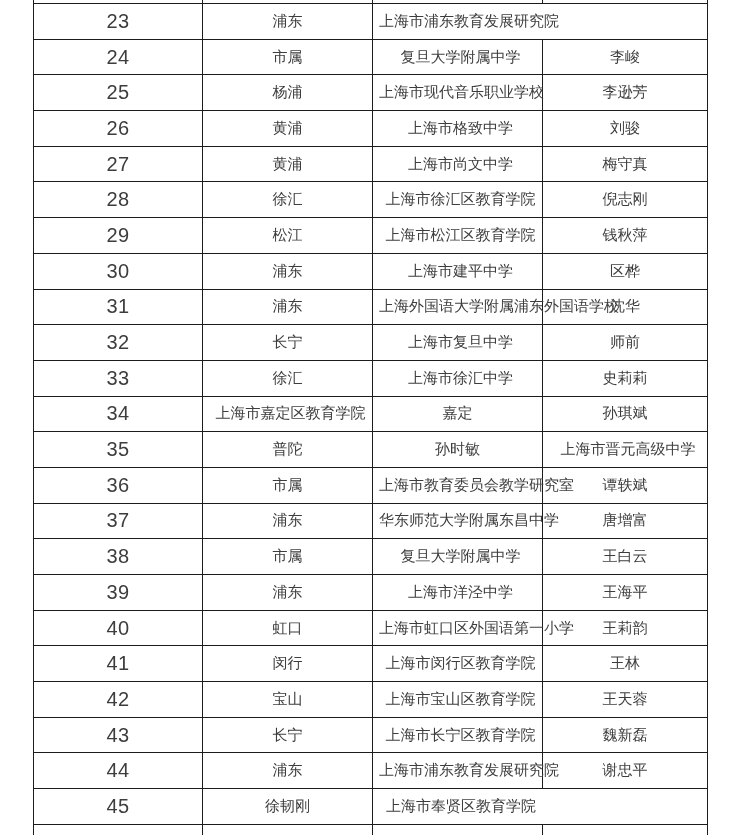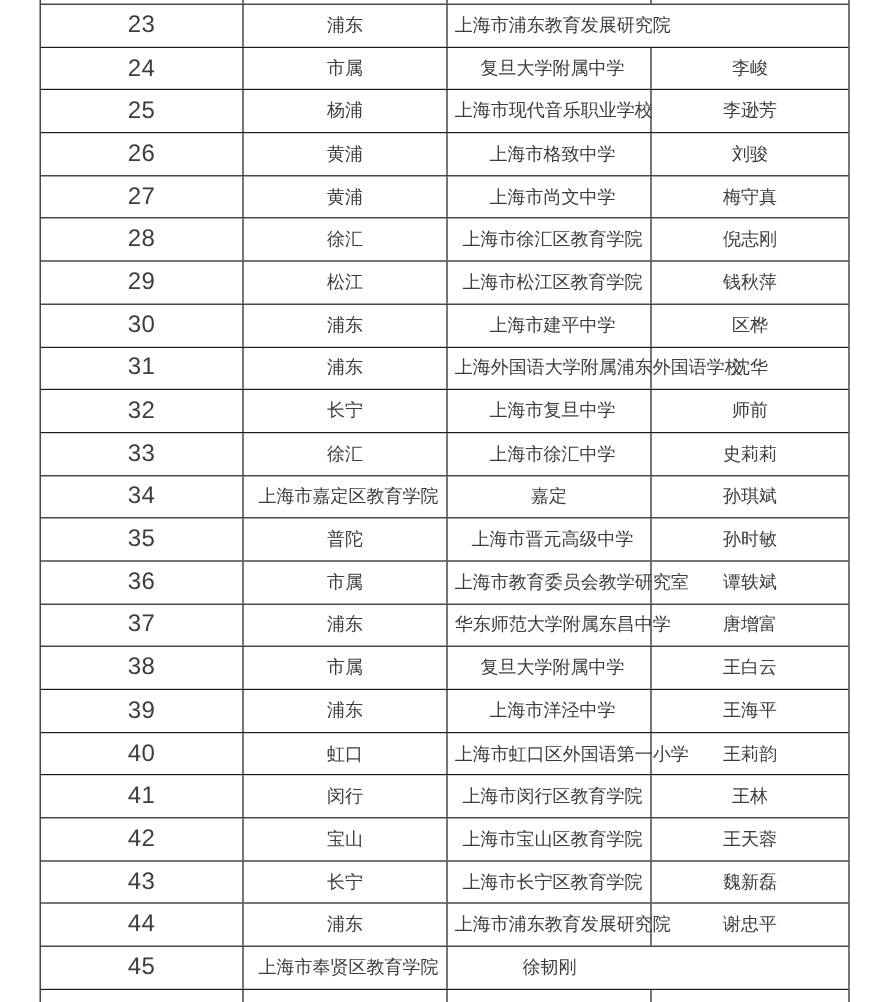--- a/index.html
+++ b/index.html
@@ -140,22 +140,22 @@
   </div>
         <div class="trow">
     <div class="tcell tcell-num">34</div>
     <div class="tcell tcell-institution">上海市嘉定区教育学院</div>
     <div class="tcell">嘉定</div>
     <div class="tcell">孙琪斌</div>
   </div>
         <div class="trow">
     <div class="tcell tcell-num">35</div>
     <div class="tcell">普陀</div>
+    <div class="tcell">孙时敏</div>
     <div class="tcell tcell-institution">上海市晋元高级中学</div>
-    <div class="tcell">孙时敏</div>
   </div>
         <div class="trow">
     <div class="tcell tcell-num">36</div>
     <div class="tcell">市属</div>
     <div class="tcell tcell-institution">上海市教育委员会教学研究室</div>
     <div class="tcell">谭轶斌</div>
   </div>
         <div class="trow">
     <div class="tcell tcell-num">37</div>
     <div class="tcell">浦东</div>
@@ -199,22 +199,22 @@
     <div class="tcell">魏新磊</div>
   </div>
         <div class="trow">
     <div class="tcell tcell-num">44</div>
     <div class="tcell">浦东</div>
     <div class="tcell tcell-institution">上海市浦东教育发展研究院</div>
     <div class="tcell">谢忠平</div>
   </div>
         <div class="trow">
     <div class="tcell tcell-num">45</div>
+    <div class="tcell">徐韧刚</div>
     <div class="tcell tcell-institution">上海市奉贤区教育学院</div>
-    <div class="tcell">徐韧刚</div>
   </div>
       </div>
 
     <div class="trow trow-partial-bottom">
       <div class="tcell tcell-num"></div>
       <div class="tcell"></div>
       <div class="tcell tcell-institution"></div>
       <div class="tcell"></div>
     </div>
 

